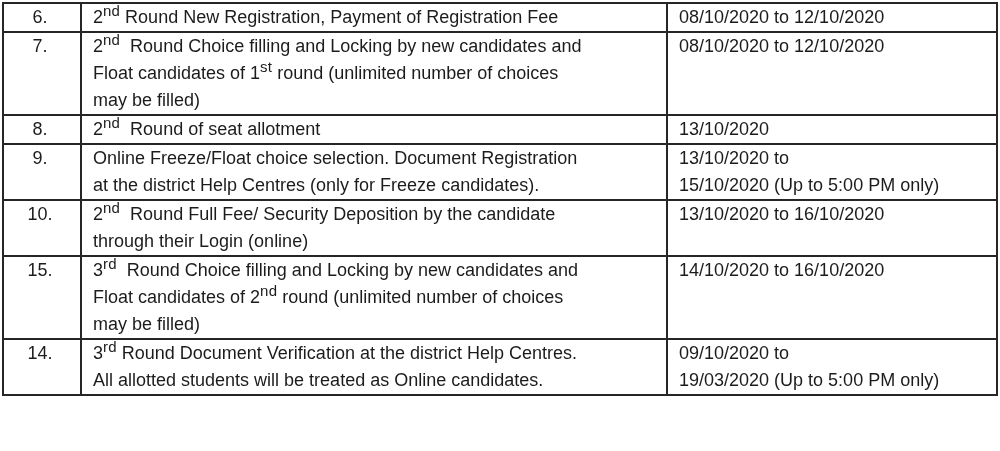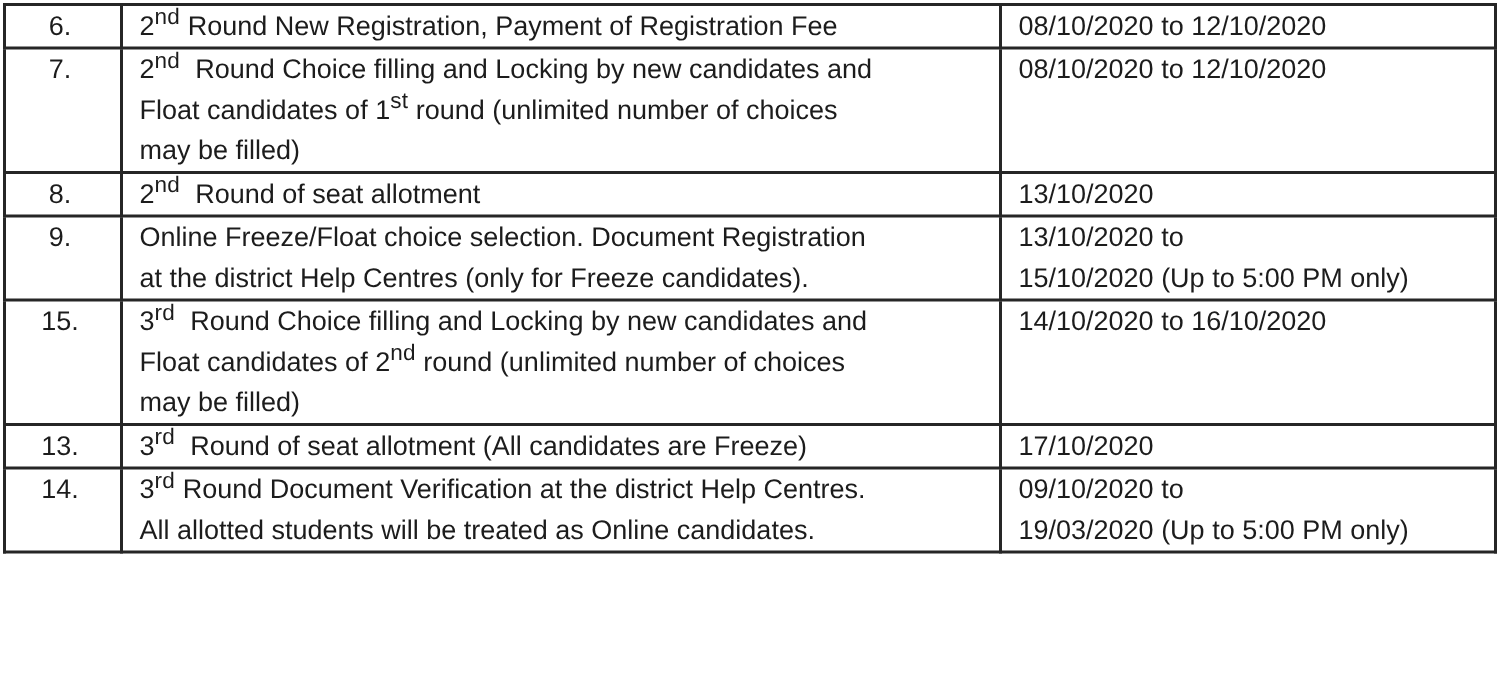--- a/index.html
+++ b/index.html
@@ -76,28 +76,28 @@
     <td class="num">8.</td>
     <td class="desc"><span>2</span><sup>nd</sup><span>&nbsp; Round of seat allotment</span></td>
     <td class="dates"><span>13/10/2020</span></td>
   </tr>
         <tr>
     <td class="num">9.</td>
     <td class="desc"><span>Online Freeze/Float choice selection. Document Registration</span><br><span>at the district Help Centres (only for Freeze candidates).</span></td>
     <td class="dates"><span>13/10/2020 to</span><br><span>15/10/2020 (Up to 5:00 PM only)</span></td>
   </tr>
         <tr>
+    <td class="num">10.</td>
+    <td class="desc"><span>2</span><sup>nd</sup><span>&nbsp; Round Full Fee/ Security Deposition by the candidate</span><br><span>through their Login (online)</span></td>
+    <td class="dates"><span>13/10/2020 to 16/10/2020</span></td>
+  </tr>
+        <tr>
     <td class="num">15.</td>
     <td class="desc"><span>3</span><sup>rd</sup><span>&nbsp; Round Choice filling and Locking by new candidates and</span><br><span>Float candidates of 2</span><sup>nd</sup><span> round (unlimited number of choices</span><br><span>may be filled)</span></td>
     <td class="dates"><span>14/10/2020 to 16/10/2020</span></td>
-  </tr>
-        <tr>
-    <td class="num">13.</td>
-    <td class="desc"><span>3</span><sup>rd</sup><span>&nbsp; Round of seat allotment (All candidates are Freeze)</span></td>
-    <td class="dates"><span>17/10/2020</span></td>
   </tr>
         <tr>
     <td class="num">14.</td>
     <td class="desc"><span>3</span><sup>rd</sup><span> Round Document Verification at the district Help Centres.</span><br><span>All allotted students will be treated as Online candidates.</span></td>
     <td class="dates"><span>09/10/2020 to</span><br><span>19/03/2020 (Up to 5:00 PM only)</span></td>
   </tr>
       </tbody>
   </table>
 </div>
 

